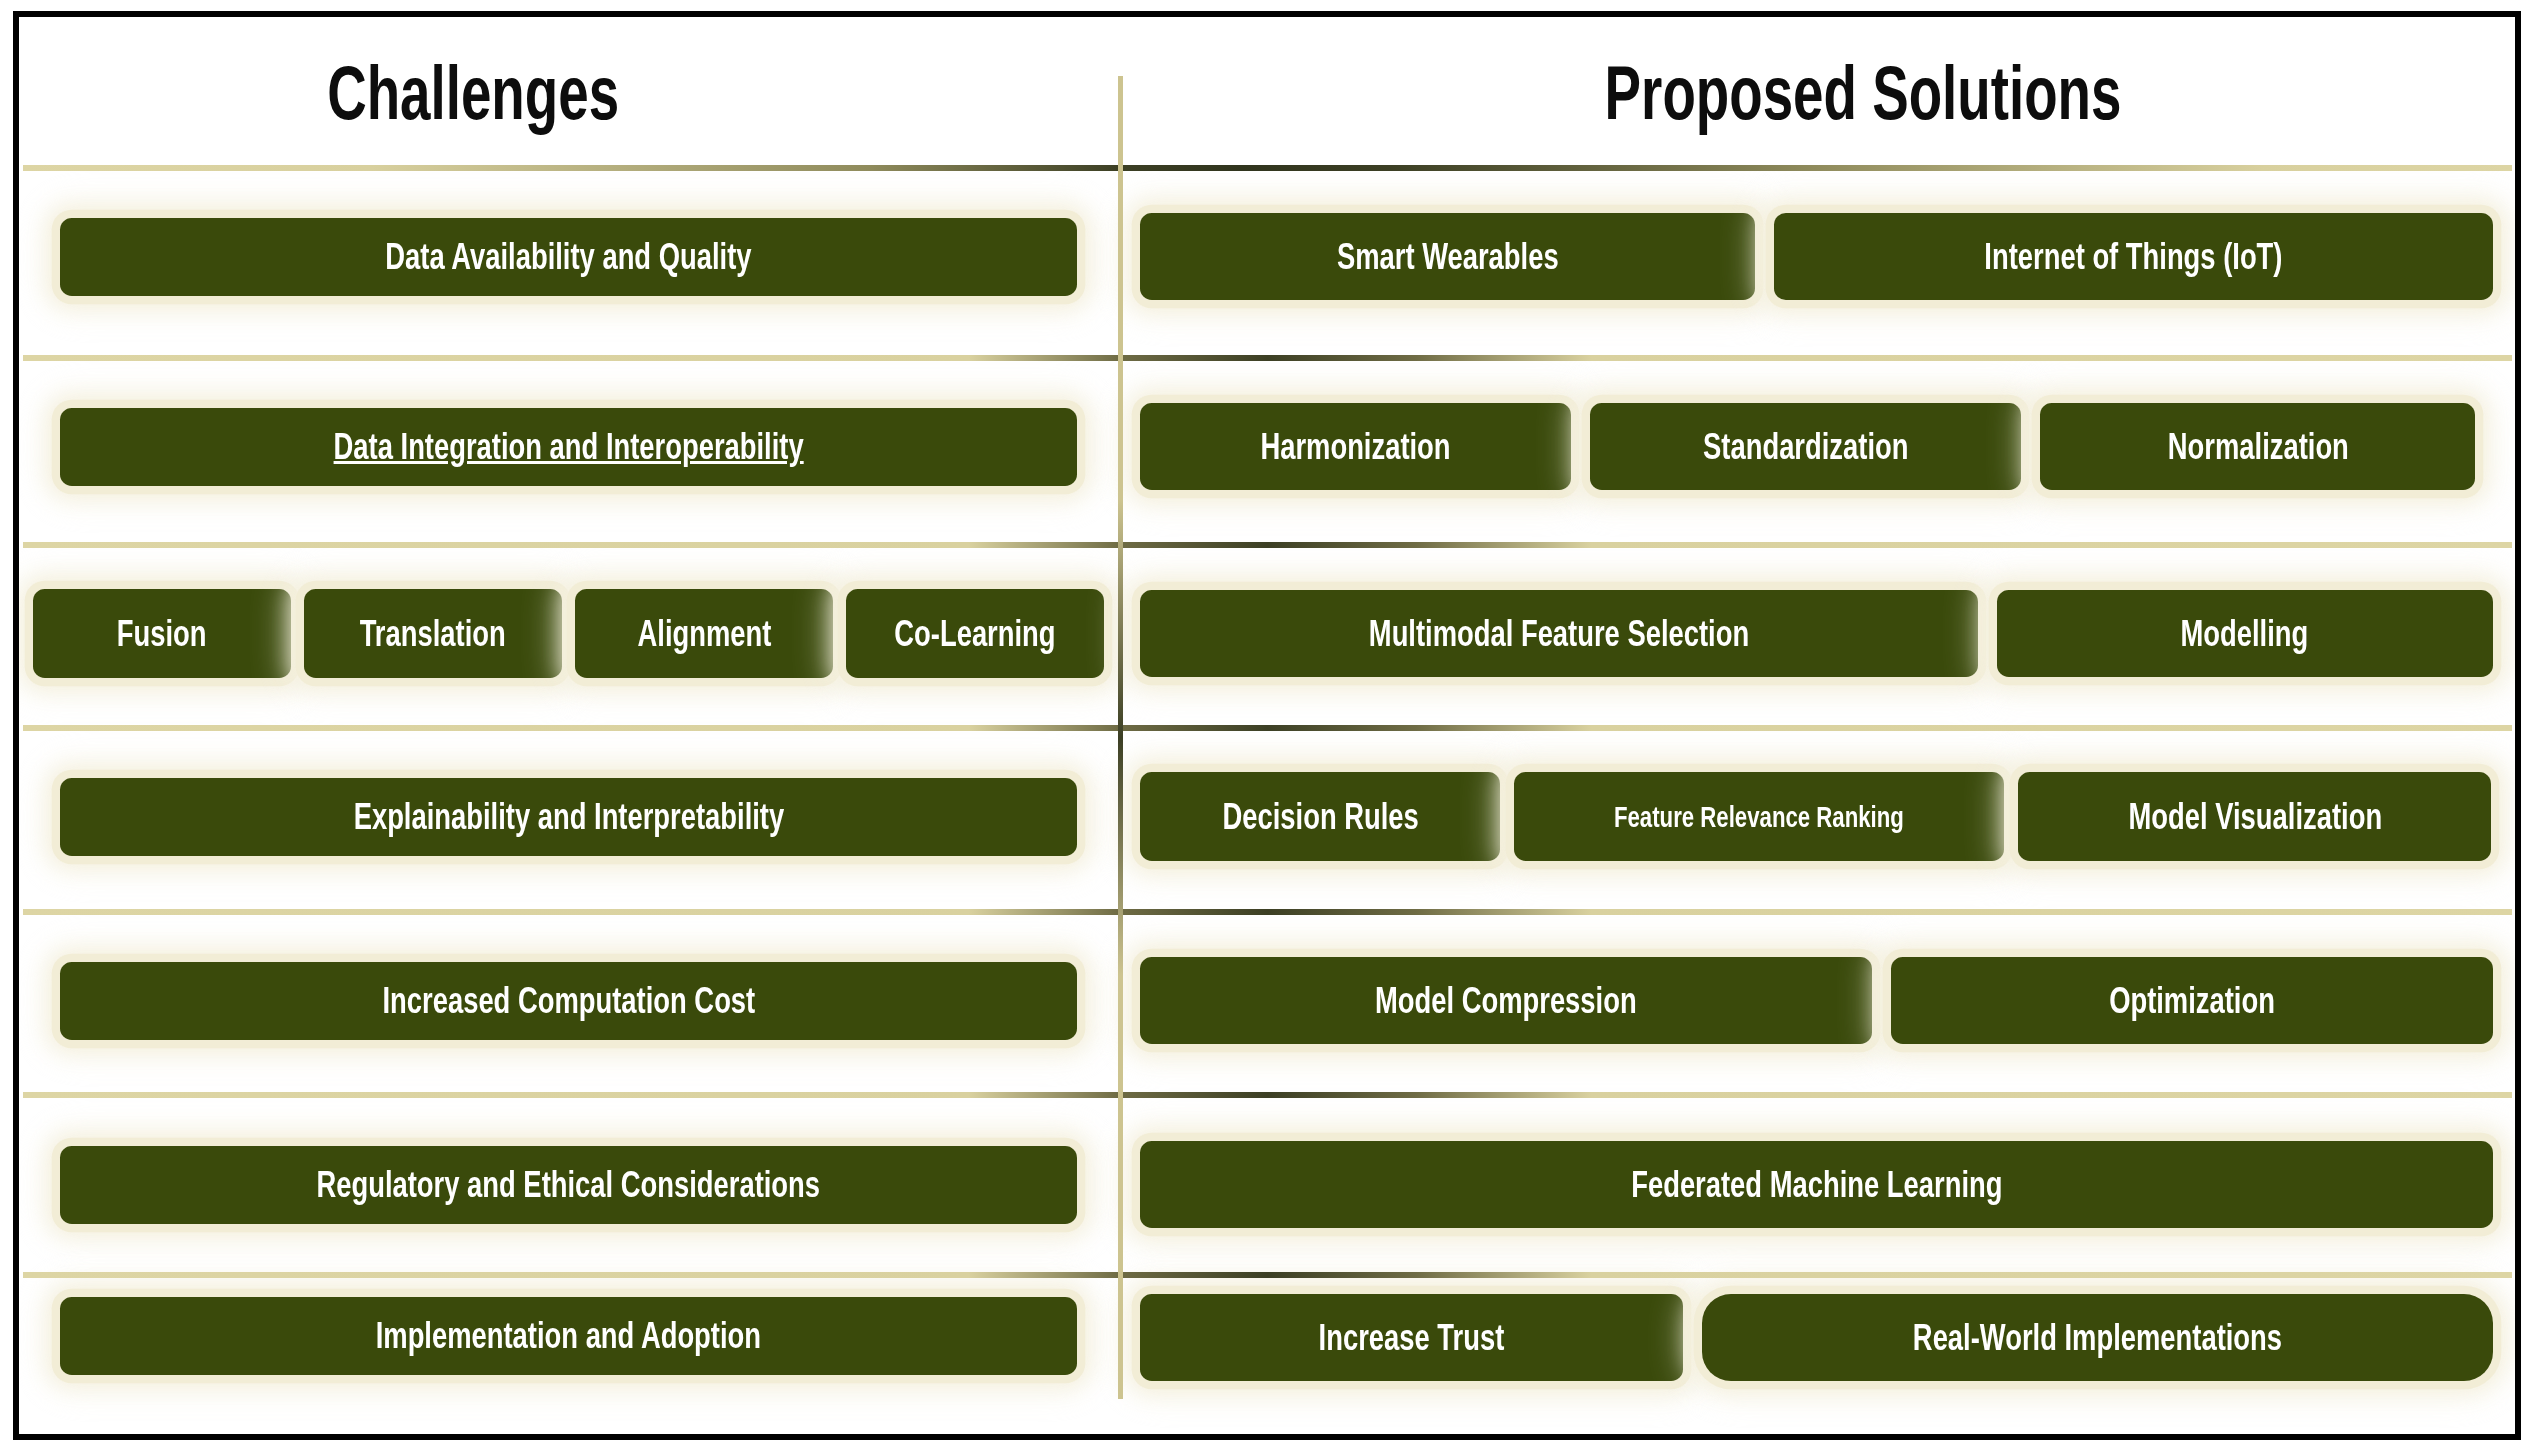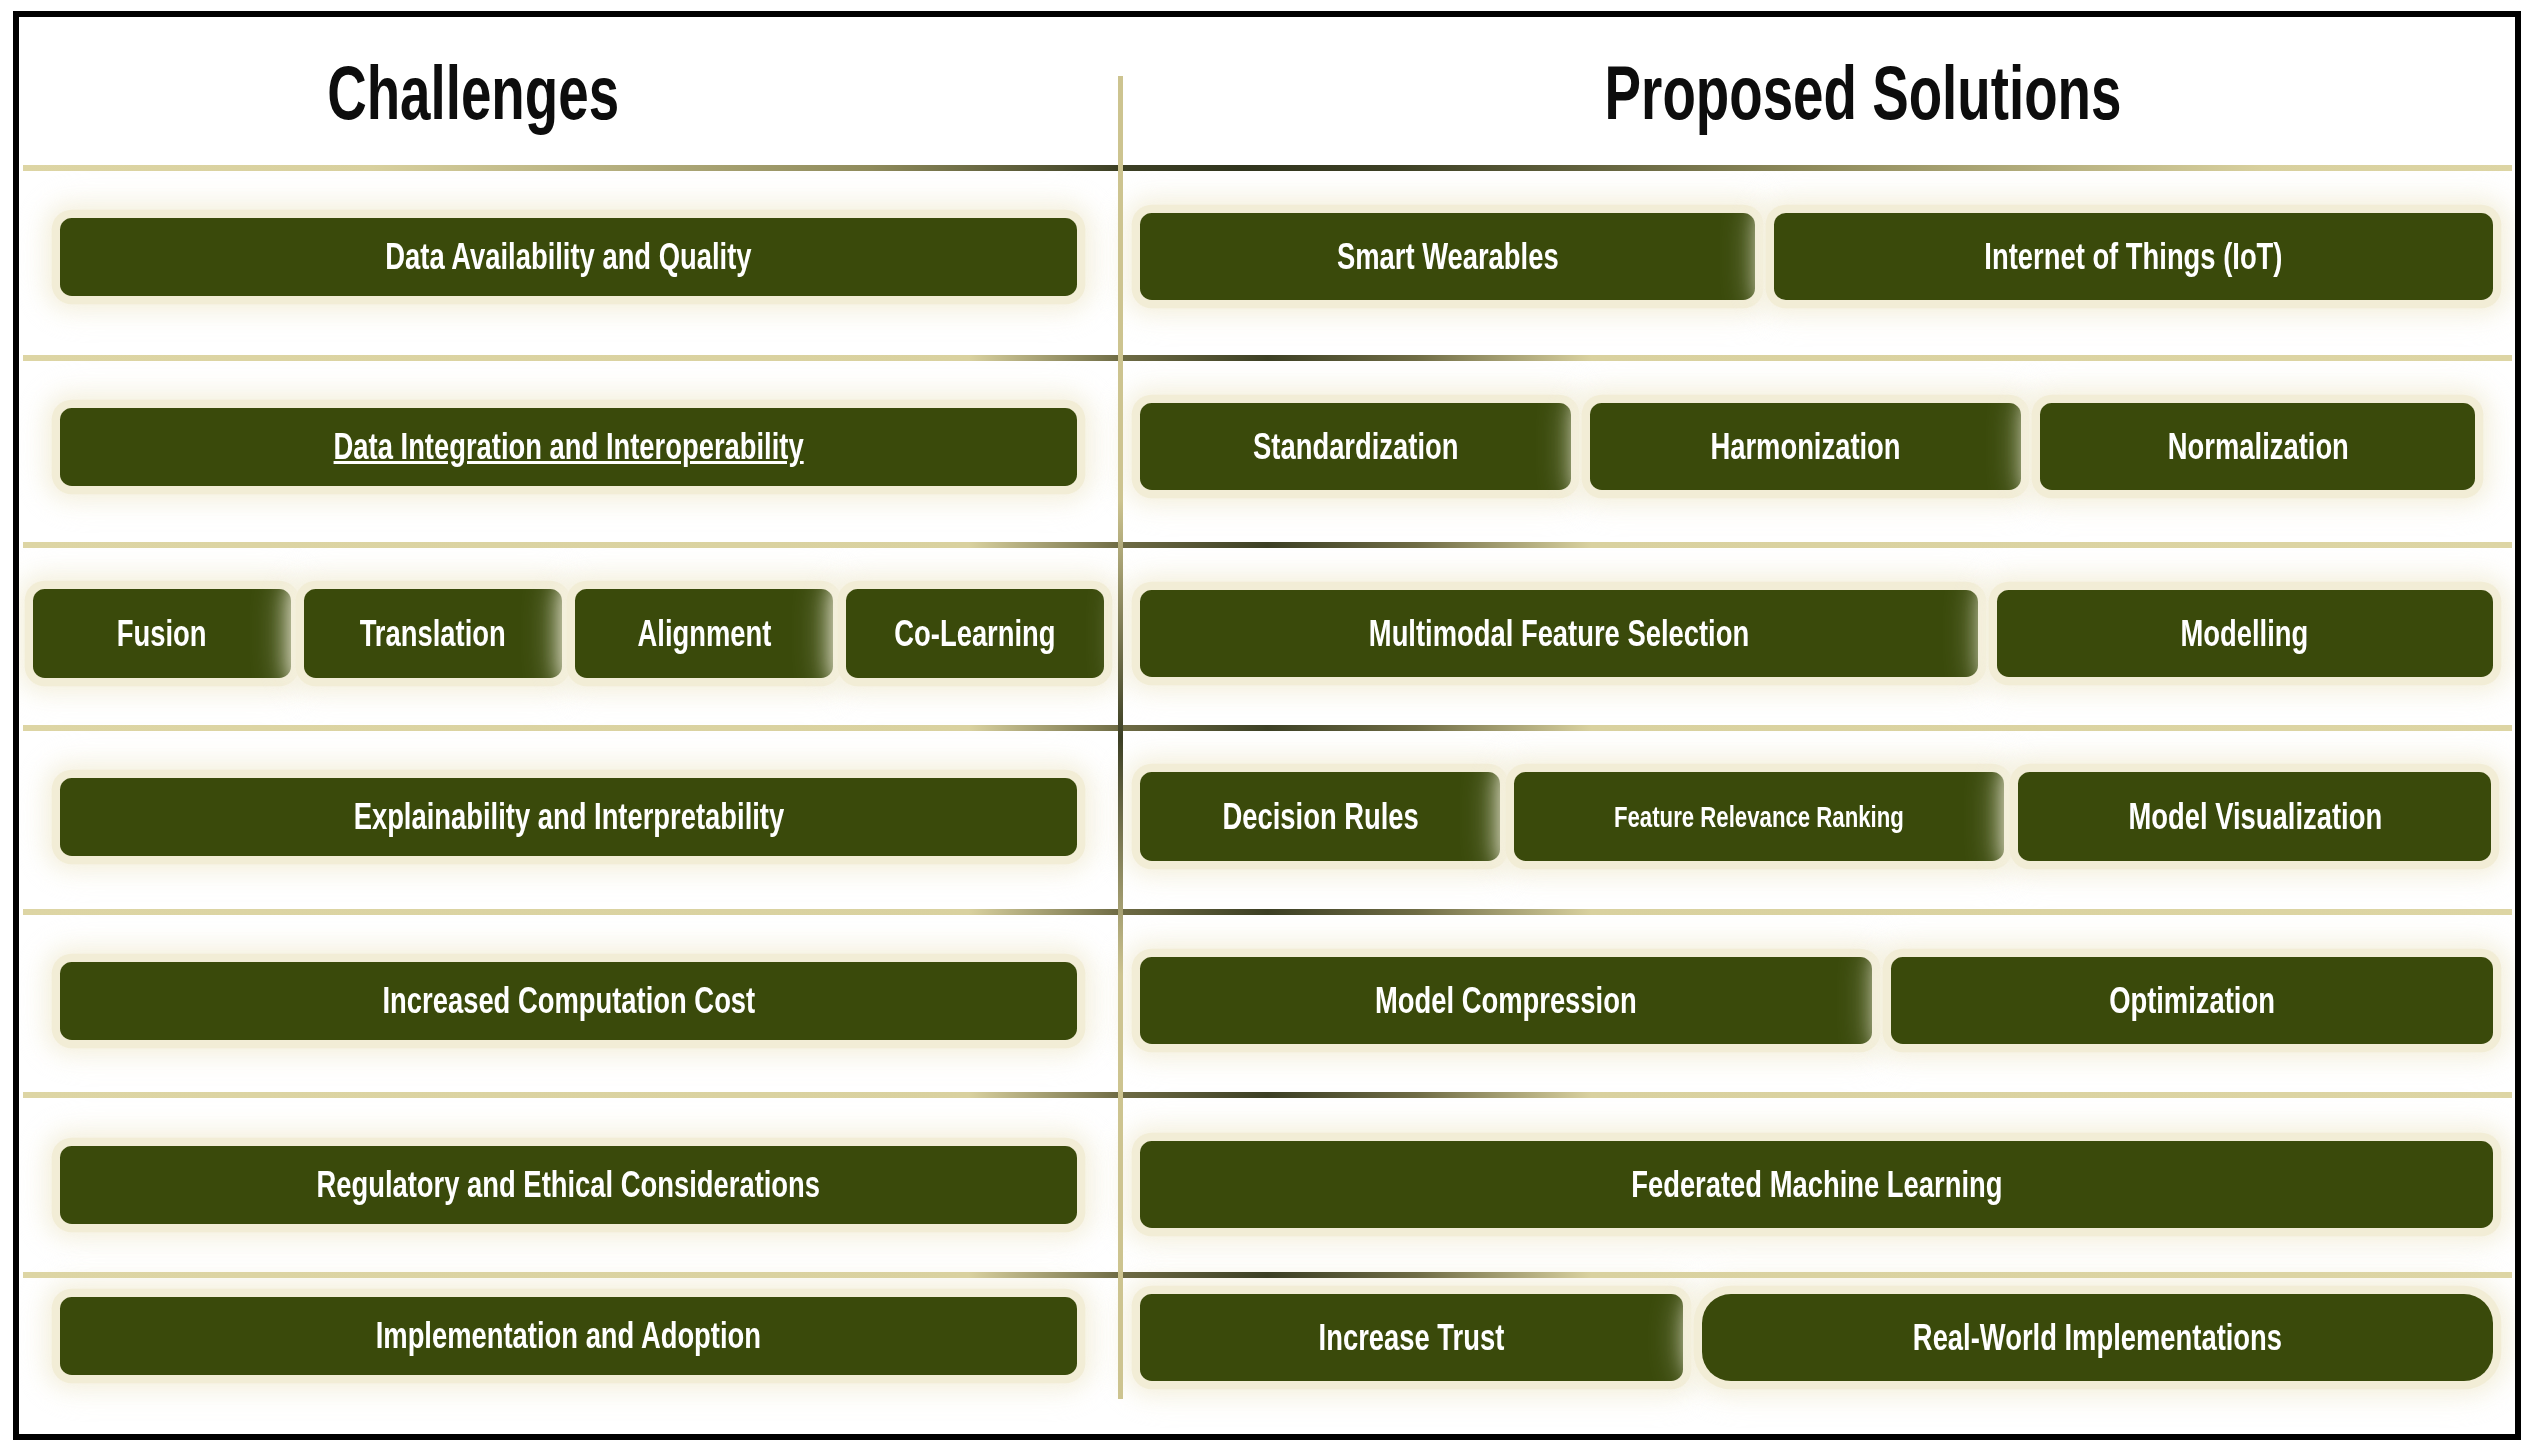--- a/index.html
+++ b/index.html
@@ -191,24 +191,24 @@
     <div class="h-sep row-sep" style="top:338px;"></div>
 
     <div class="row" style="top:344px; height:172px;">
       <div class="cell cell-left">
         <div class="chip full" style="height:78px; font-size:37px;text-decoration:underline;">
           <span class="label">Data Integration and Interoperability</span>
         </div>
       </div>
       <div class="cell cell-right">
         <div class="chip auto" style="height:87px; font-size:37px; width:431px;">
+          <span class="label">Harmonization</span>
+        </div>
+        <div class="chip auto" style="height:87px; font-size:37px; width:431px;">
           <span class="label">Standardization</span>
-        </div>
-        <div class="chip auto" style="height:87px; font-size:37px; width:431px;">
-          <span class="label">Harmonization</span>
         </div>
         <div class="chip auto" style="height:87px; font-size:37px; width:435px;">
           <span class="label">Normalization</span>
         </div>
       </div>
     </div>
 
     <div class="h-sep row-sep" style="top:525px;"></div>
 
     <div class="row" style="top:531px; height:172px;padding-left:11px;">

